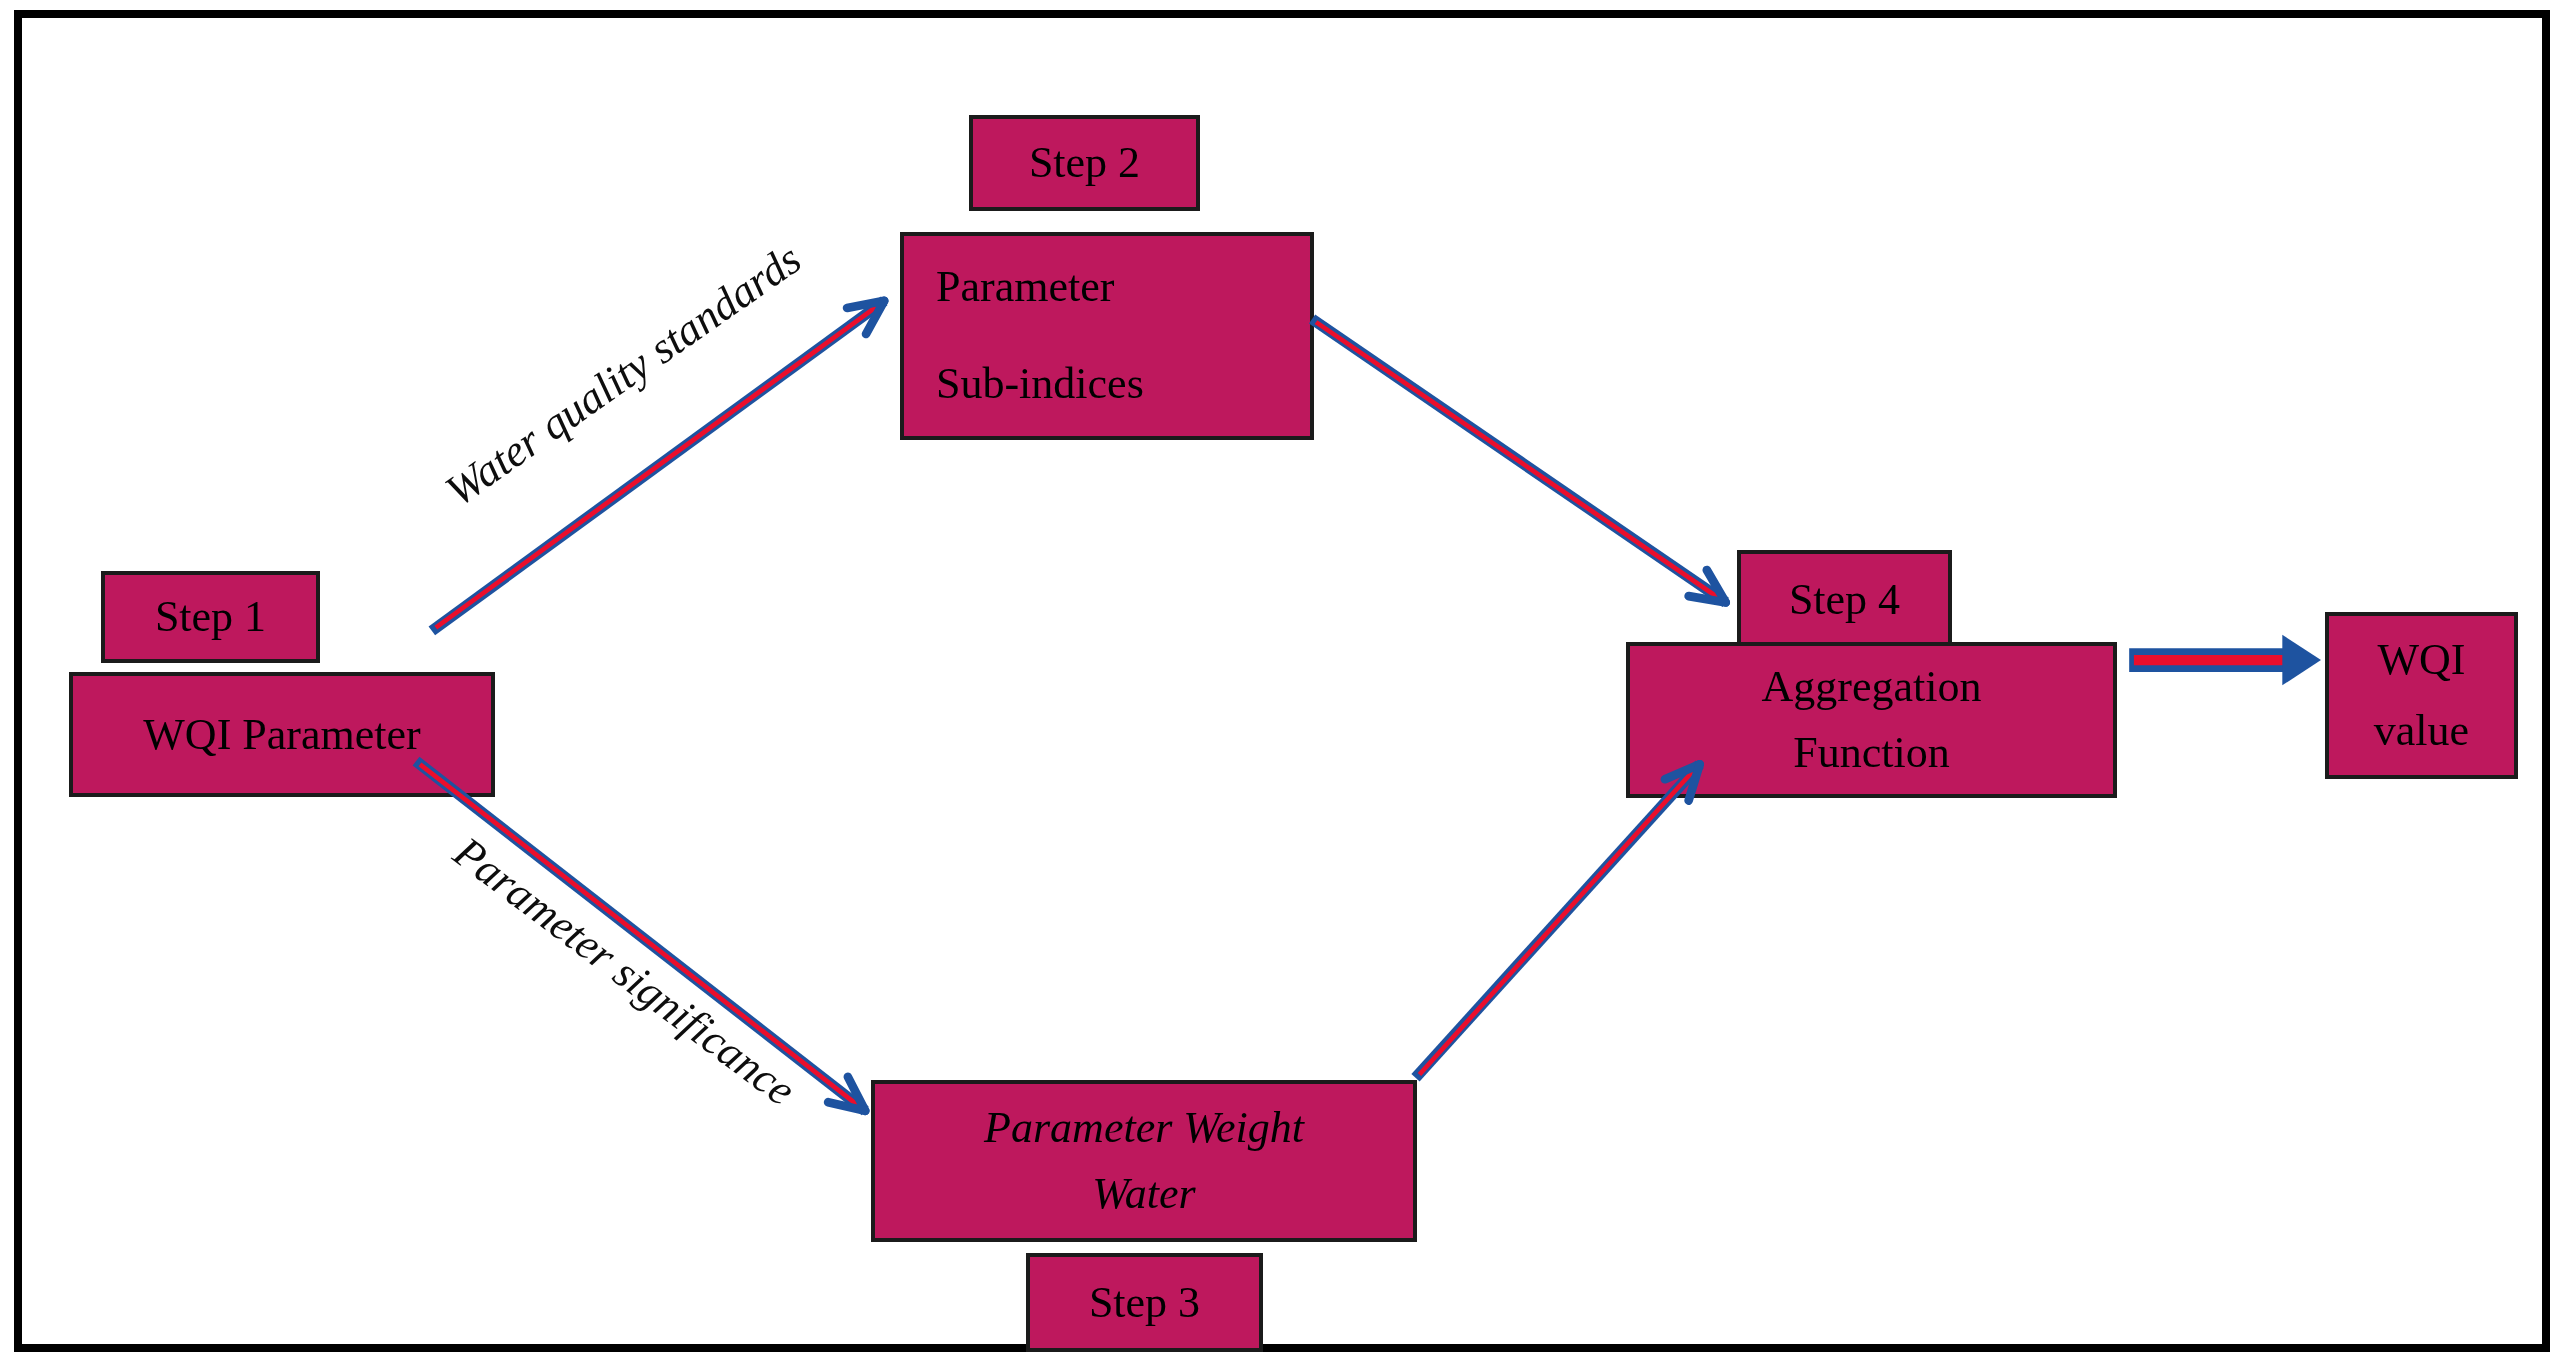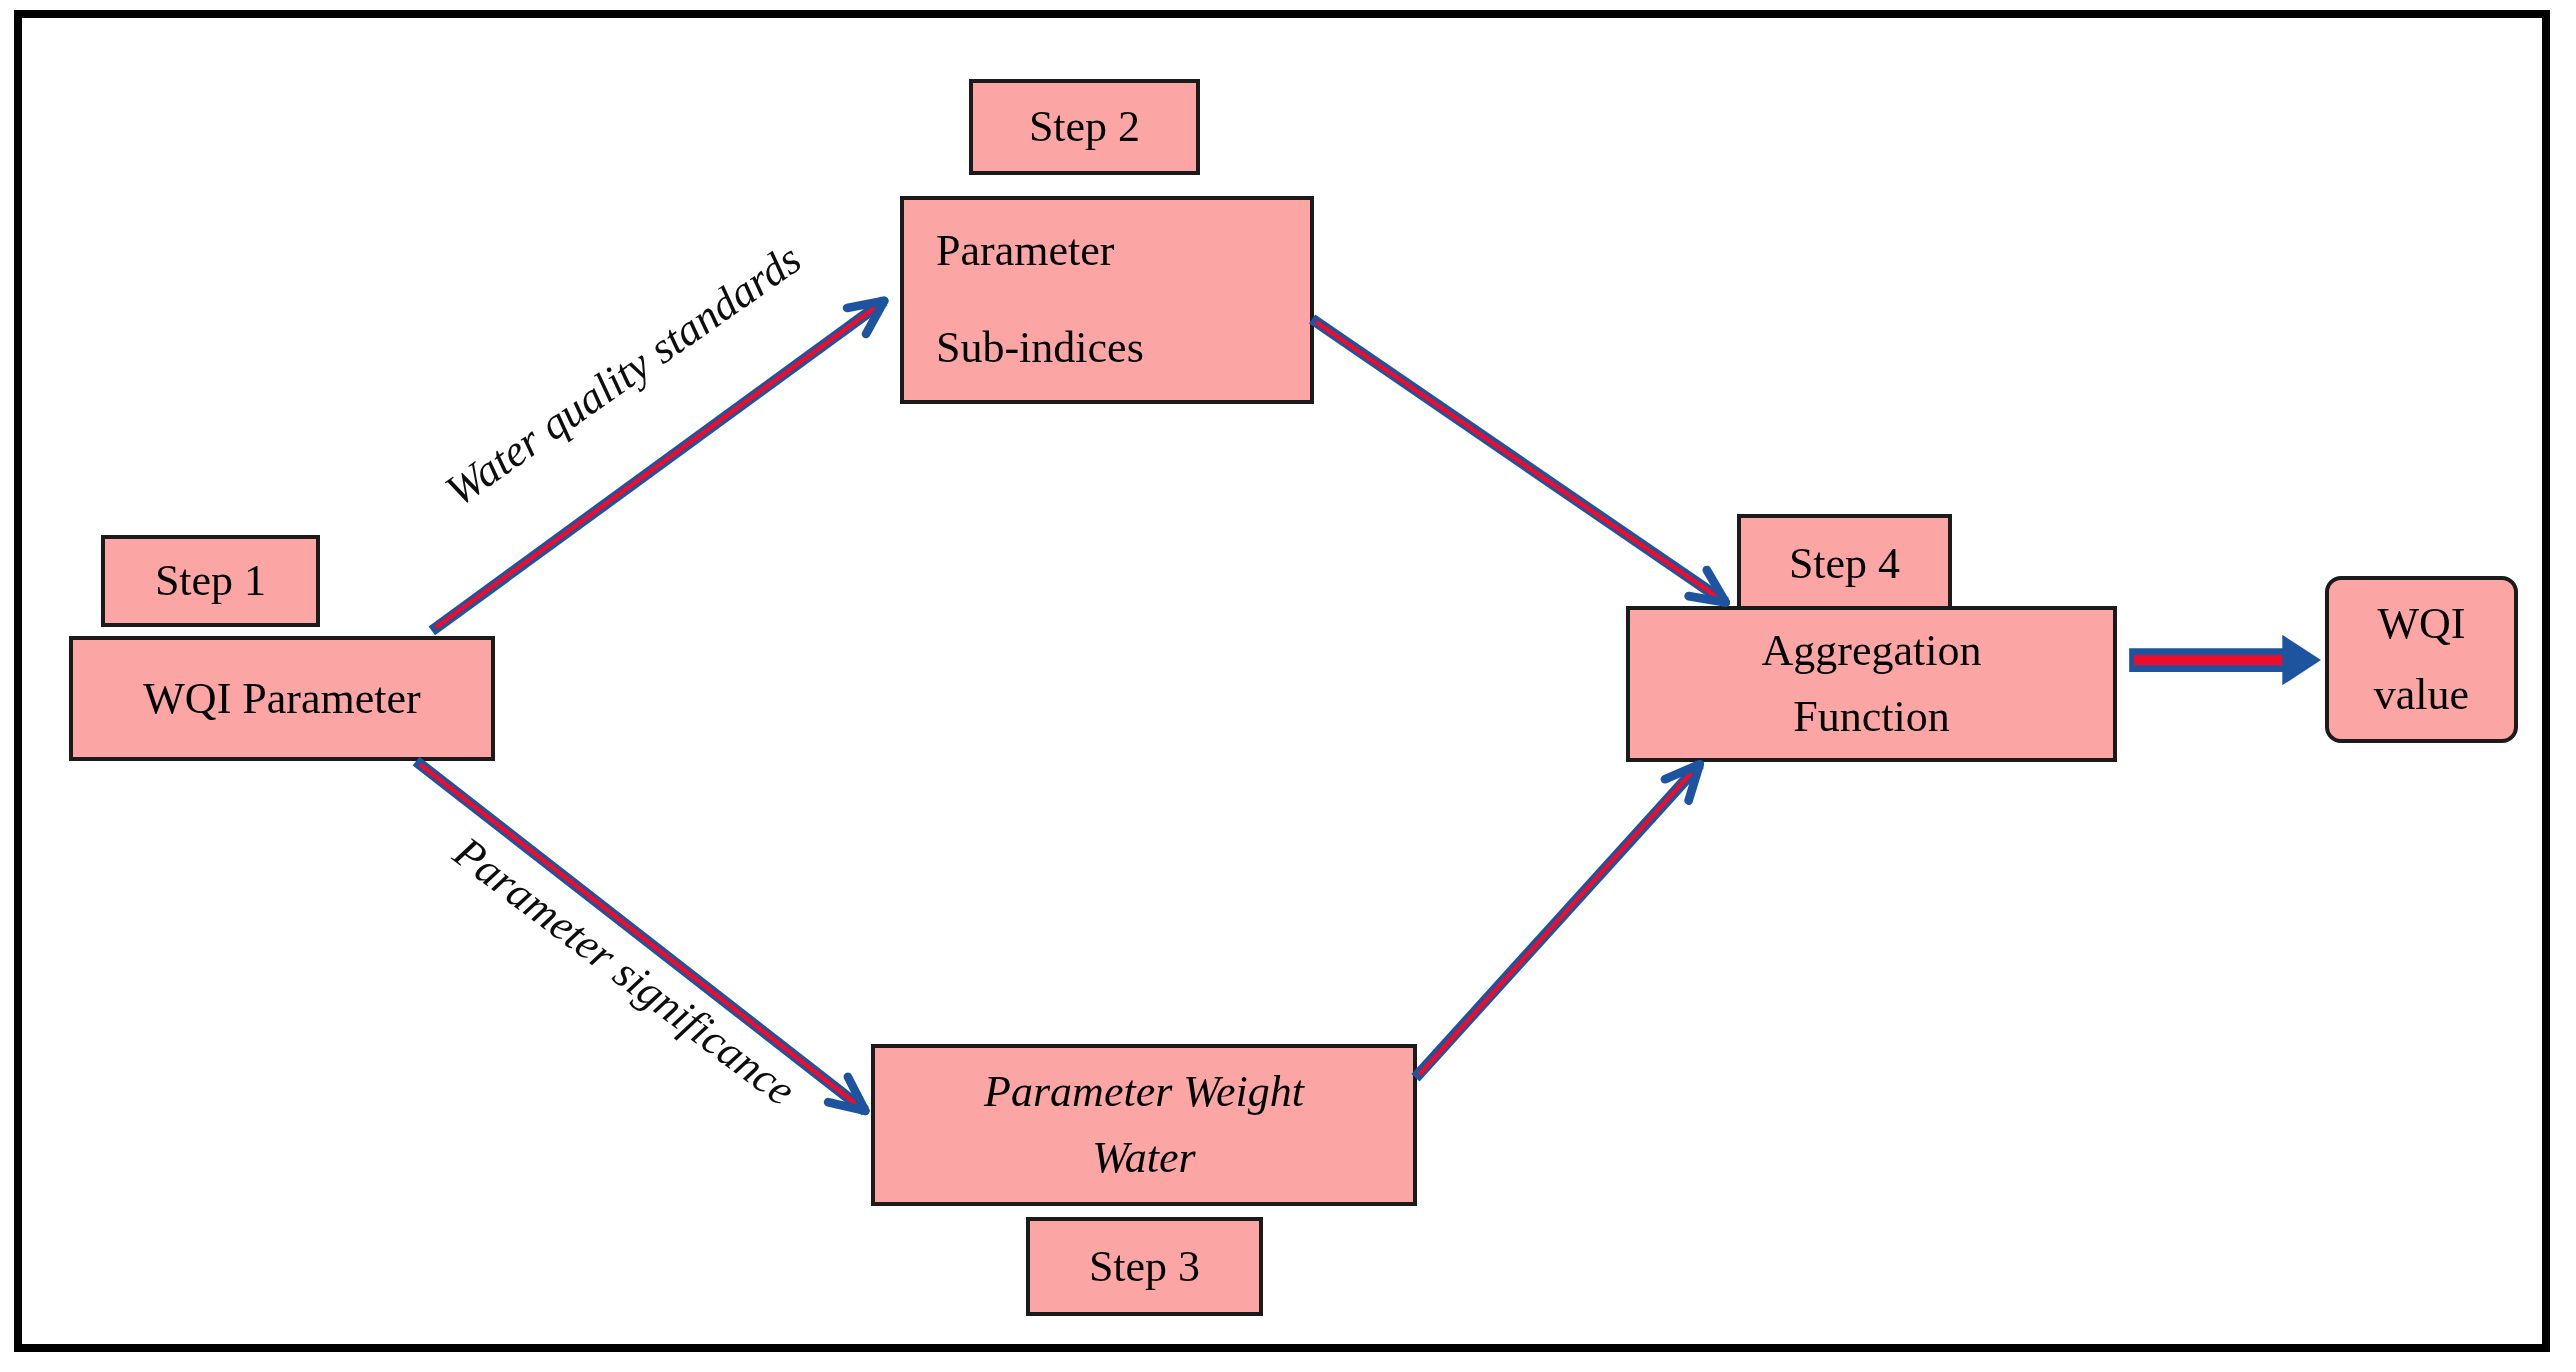--- a/index.html
+++ b/index.html
@@ -5,37 +5,37 @@
   html,body{margin:0;padding:0;background:#ffffff;}
   .canvas{
     position:relative;width:2576px;height:1373px;background:#ffffff;
     font-family:"Liberation Serif",serif;color:#000;overflow:hidden;
   }
   .frame{
     position:absolute;left:14px;top:9.5px;width:2536px;height:1342px;
     border:8.7px solid #000000;box-sizing:border-box;
   }
   .box{
-    position:absolute;background:#fca5a5;border:4px solid #1b1b1b;
+    position:absolute;background:#be185d;border:4px solid #1b1b1b;
     box-sizing:border-box;display:flex;flex-direction:column;
     align-items:center;justify-content:center;
-    font-size:44px;line-height:1.5;text-align:center;
+    font-size:44px;line-height:1.5;text-align:center;margin-top:36px;
   }
   .box span{display:block;}
   .step1{left:101px;top:535px;width:219px;height:92px;}
   .wqiparams{left:69px;top:636px;width:426px;height:125px;}
   .step2{left:969px;top:79px;width:231px;height:96px;}
   .subindices{
     left:900px;top:196px;width:414px;height:208px;
     align-items:flex-start;text-align:center;padding-left:32px;
     justify-content:center;gap:46px;line-height:1.15;
   }
   .step4{left:1737px;top:514px;width:215px;height:100px;}
   .aggregation{left:1626px;top:606px;width:491px;height:156px;}
-  .wqivalue{left:2325px;top:576px;width:193px;height:167px;line-height:1.6;border-radius:16px;}
+  .wqivalue{left:2325px;top:576px;width:193px;height:167px;line-height:1.6;}
   .weights{left:871px;top:1044px;width:546px;height:162px;font-style:italic;}
   .step3{left:1026px;top:1217px;width:237px;height:99px;}
   svg.arrows{position:absolute;left:0;top:0;pointer-events:none;}
   .arrow-label{
     font-family:"Liberation Serif",serif;font-style:italic;
     font-size:56px;fill:#0d0d0d;
   }
 </style>
 </head>
 <body>

